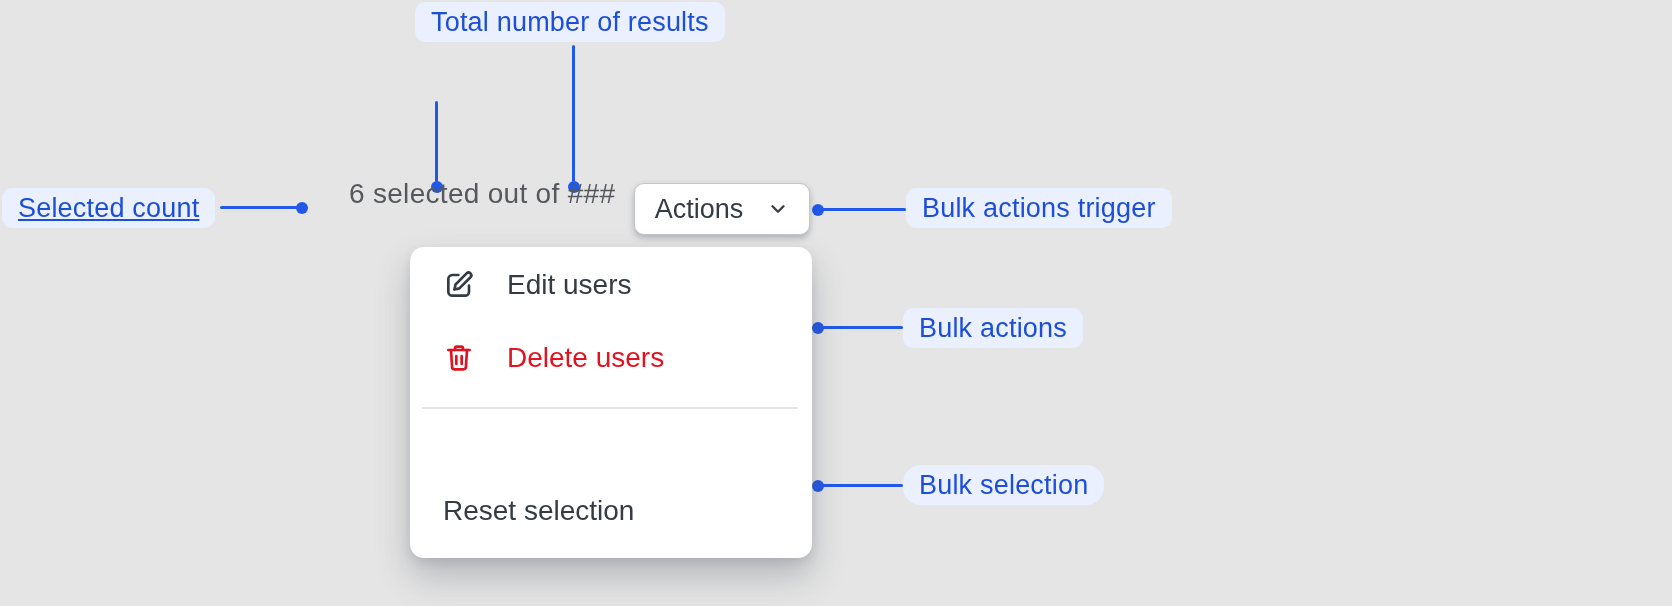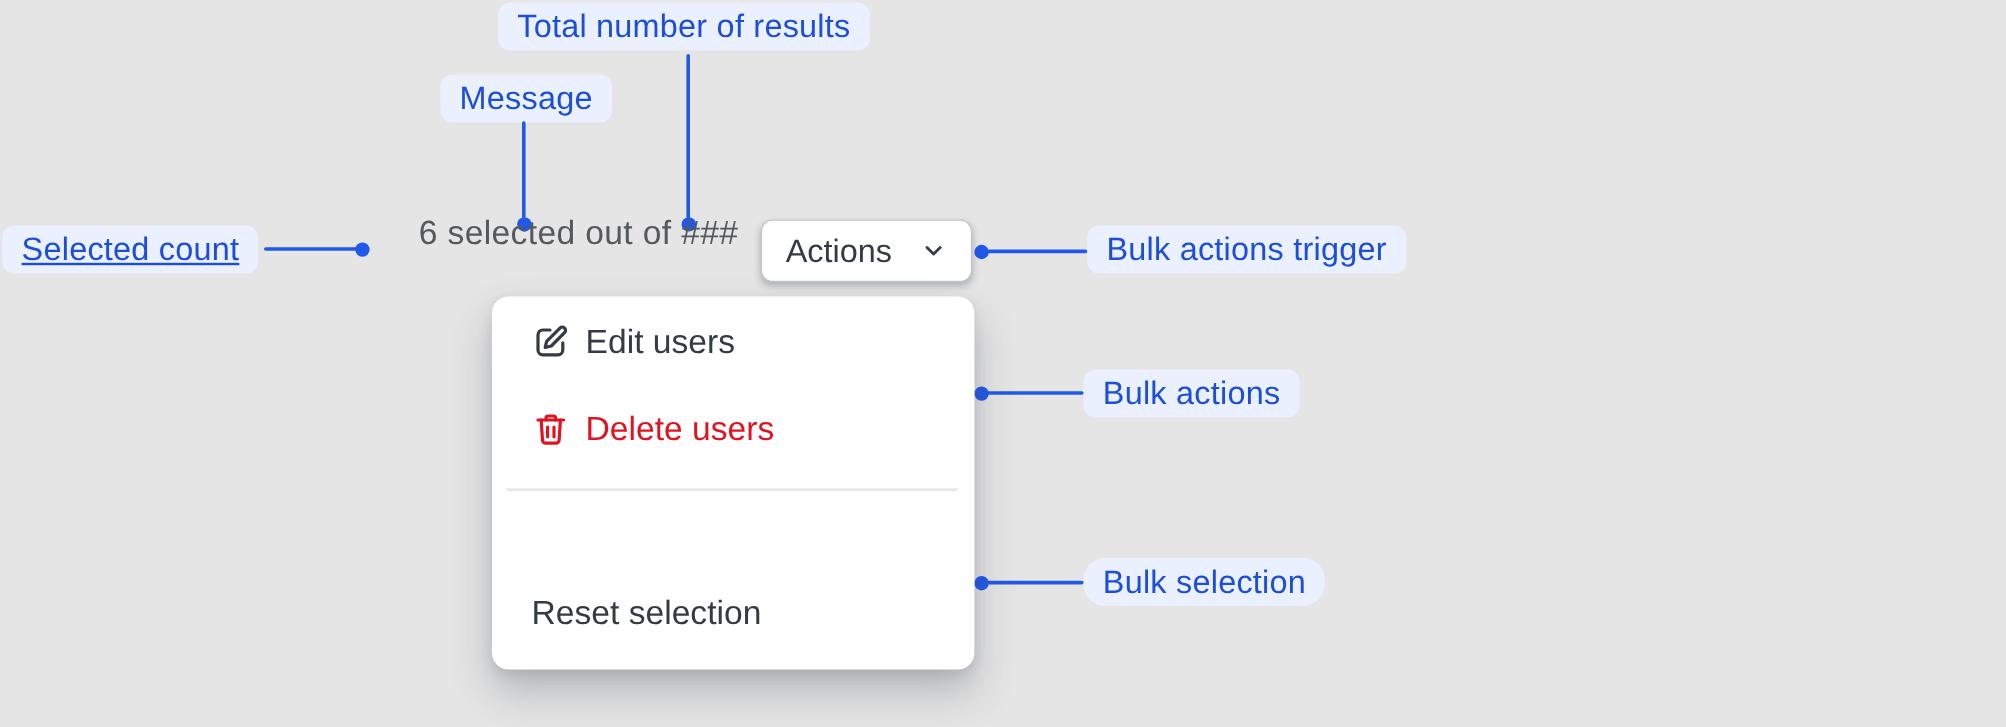--- a/index.html
+++ b/index.html
@@ -90,21 +90,21 @@
     border-radius: 14px;
     box-shadow: 0 18px 34px rgba(70,75,88,0.30), 0 4px 10px rgba(70,75,88,0.12);
   }
   .menu-row {
     position: absolute;
     left: 33px;
     right: 16px;
     height: 54px;
     display: flex;
     align-items: center;
-    gap: 13px;
+    gap: 32px;
     font-size: 28px;
     color: var(--menu_text, #343b44);
     cursor: pointer;
     white-space: nowrap;
   }
   .menu-row.danger { color: var(--danger_red, #e01320); }
   .menu-row svg { display: block; flex: 0 0 auto; }
   .menu-divider {
     position: absolute;
     left: 12px;
@@ -118,21 +118,20 @@
   .row-select { top: 163px; }
   .row-reset  { top: 237px; }
 </style>
 </head>
 <body>
 
 <div id="stage">
 
   <div class="pill" style="left:415px; top:2px;">Total number of results</div>
 
-  <div class="pill" style="left:367px; top:62px;">Message</div>
 
   <div class="pill" style="left:2px; top:188px;text-decoration:underline;">Selected count</div>
 
   <div class="pill" style="left:906px; top:188px;">Bulk actions trigger</div>
 
   <div class="pill" style="left:903px; top:308px;">Bulk actions</div>
 
   <div class="pill" style="left:903px; top:465px;border-radius:18px;">Bulk selection</div>
 
   <div class="vline" style="left:572px; top:45px;  height:137px;"></div>

